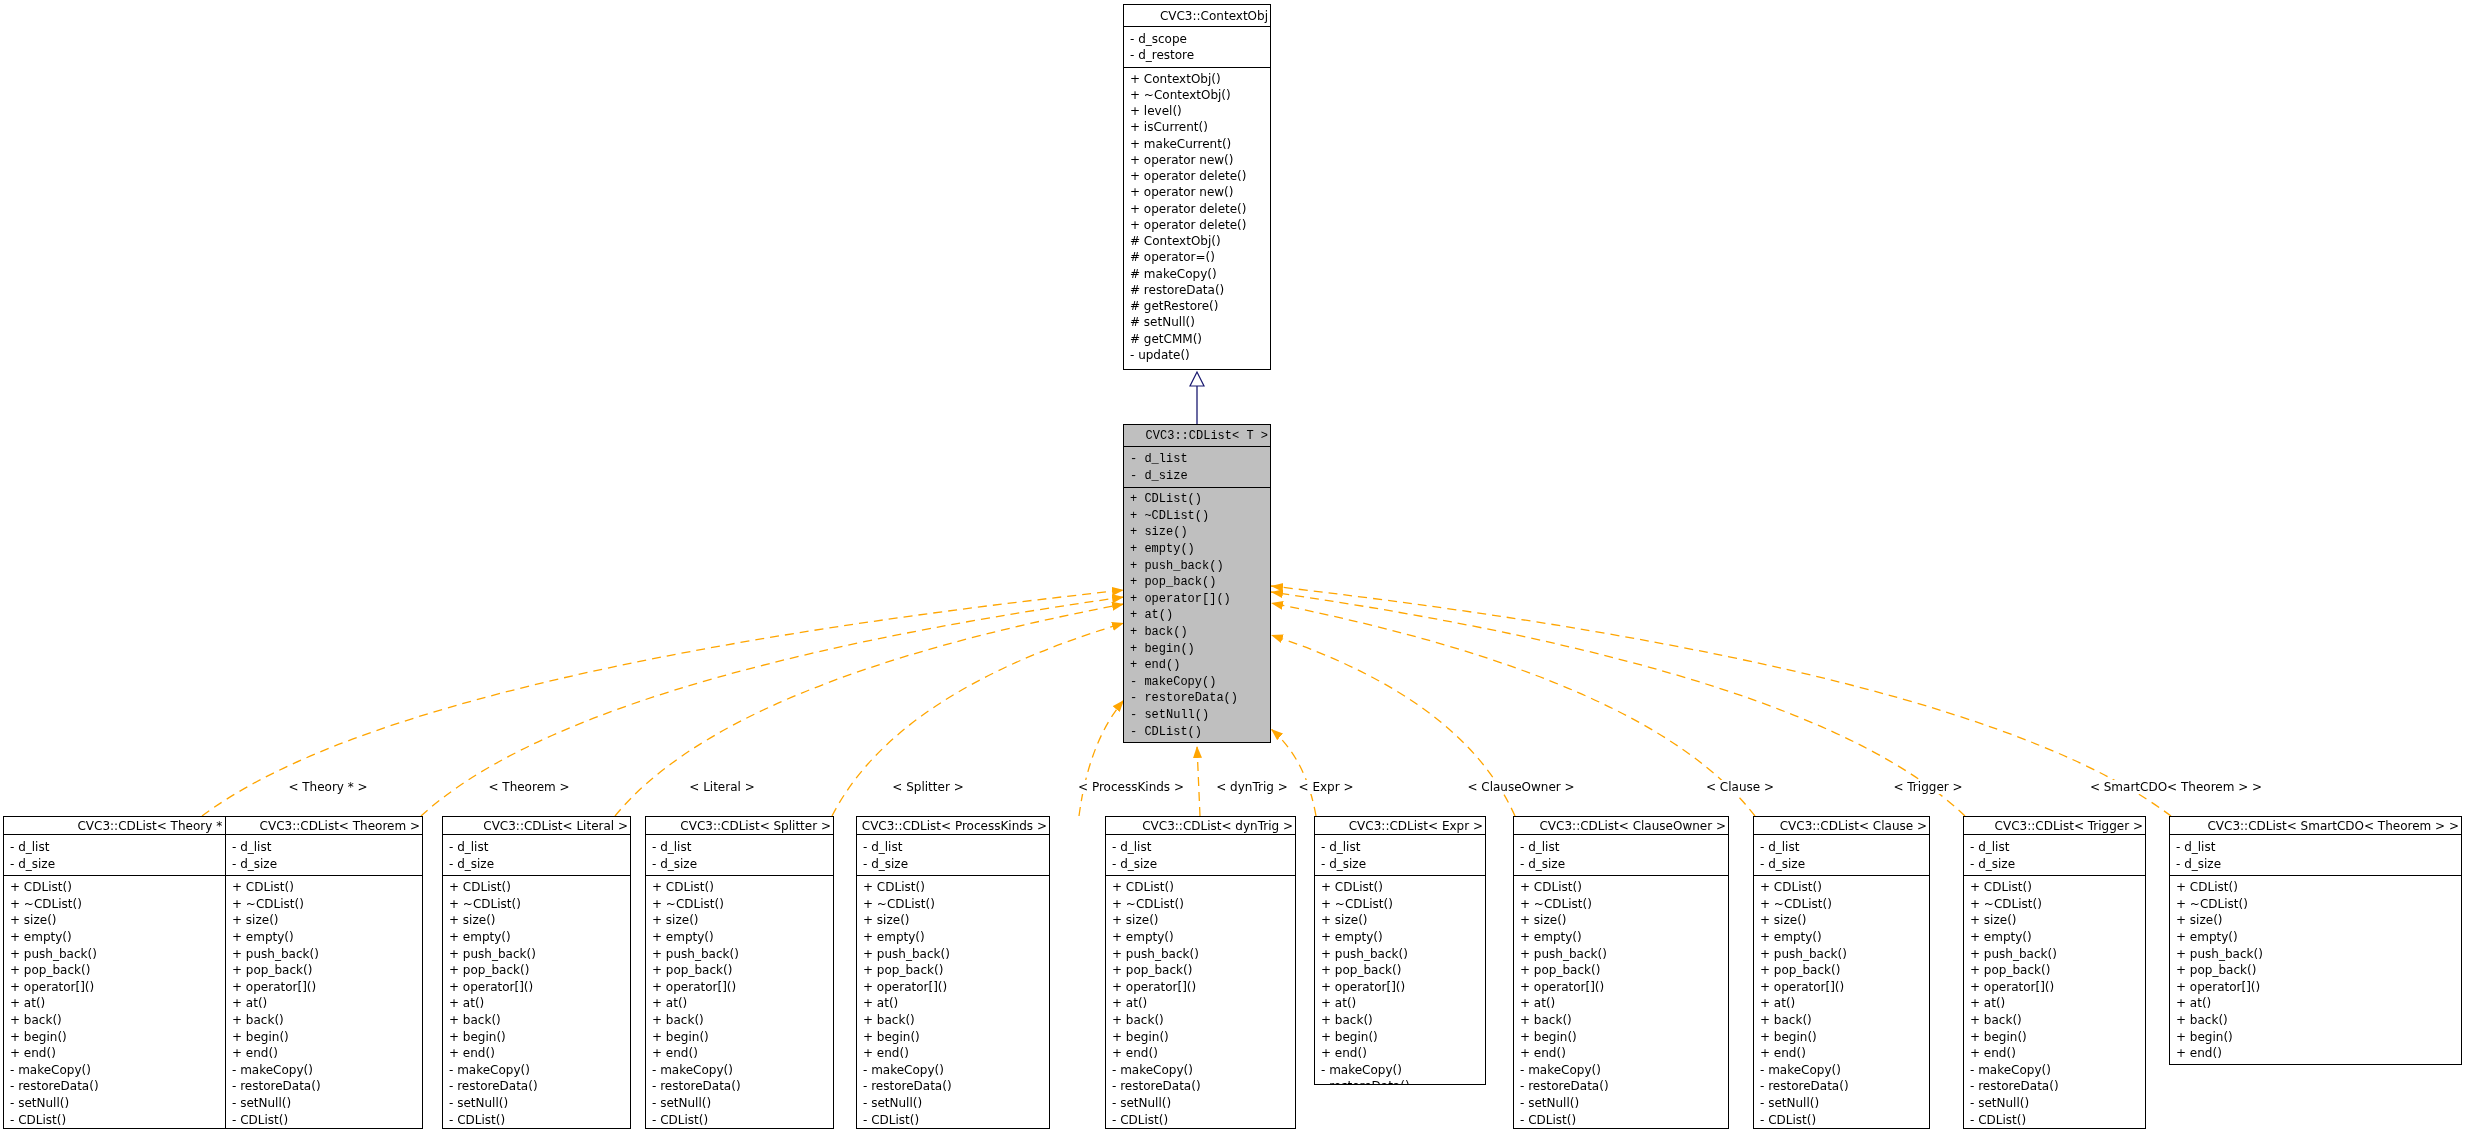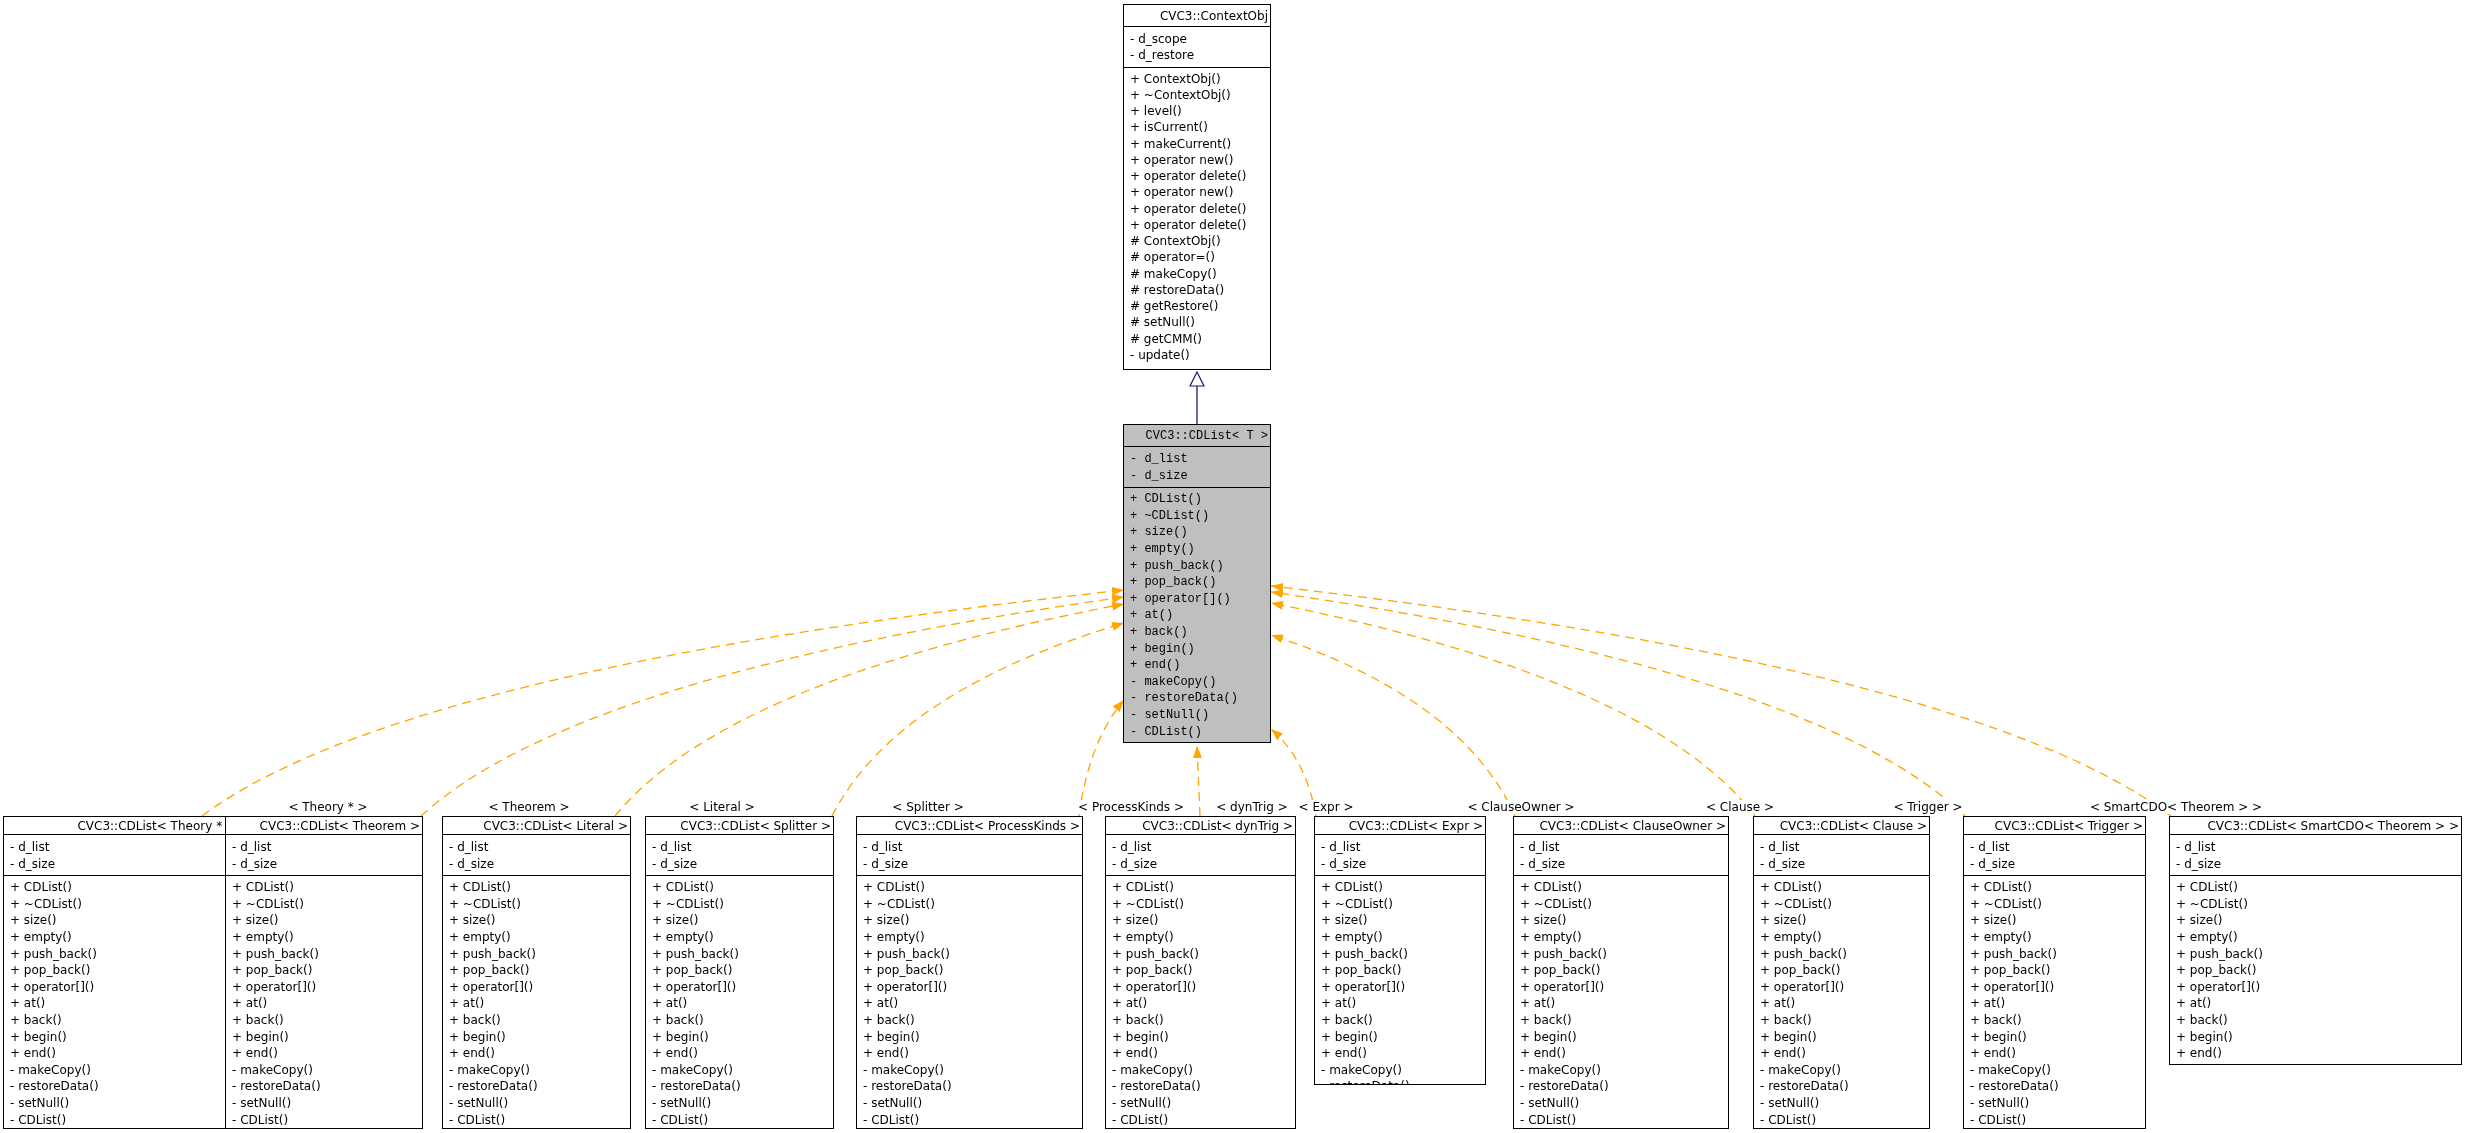--- a/index.html
+++ b/index.html
@@ -23,21 +23,21 @@
   }
   .cls.hl { background:var(--selected-fill,#bfbfbf);font-family:Liberation Mono, monospace; }
   .c-title { text-align:right; padding:4px 2px 3px; border-bottom:1px solid var(--box-border,#000); white-space:nowrap; }
   .sm .c-title { padding:2px 2px 1px; }
   .c-attrs { padding:4px 6px 3px; border-bottom:1px solid var(--box-border,#000); }
   .c-methods { padding:3px 6px; flex:1; }
   .row { line-height:16.6px; white-space:nowrap; }
   .topbox .row { line-height:16.25px; }
 
   .edge-label {
-    position:absolute; top:800px; transform:translateX(-50%);
+    position:absolute; top:780px; transform:translateX(-50%);
     background:var(--background,#fff); padding:0 2px; white-space:nowrap;
     line-height:14px;
   }
 </style>
 </head>
 <body>
 
 <div class="diagram">
 
   <svg class="edges" viewBox="0 0 2466 1133">
@@ -225,21 +225,21 @@
         <div class="row">+ back()</div>
         <div class="row">+ begin()</div>
         <div class="row">+ end()</div>
         <div class="row">- makeCopy()</div>
         <div class="row">- restoreData()</div>
         <div class="row">- setNull()</div>
         <div class="row">- CDList()</div>
       </div>
   </div>
 
-  <div class="cls sm" style="left:856px; top:816px; width:227px; height:313px">
+  <div class="cls sm" style="left:856px; top:816px; width:194px; height:313px">
     <div class="c-title">CVC3::CDList&lt; ProcessKinds &gt;</div>
     <div class="c-attrs">
         <div class="row">- d_list</div>
         <div class="row">- d_size</div>
       </div>
     <div class="c-methods">
         <div class="row">+ CDList()</div>
         <div class="row">+ ~CDList()</div>
         <div class="row">+ size()</div>
         <div class="row">+ empty()</div>

